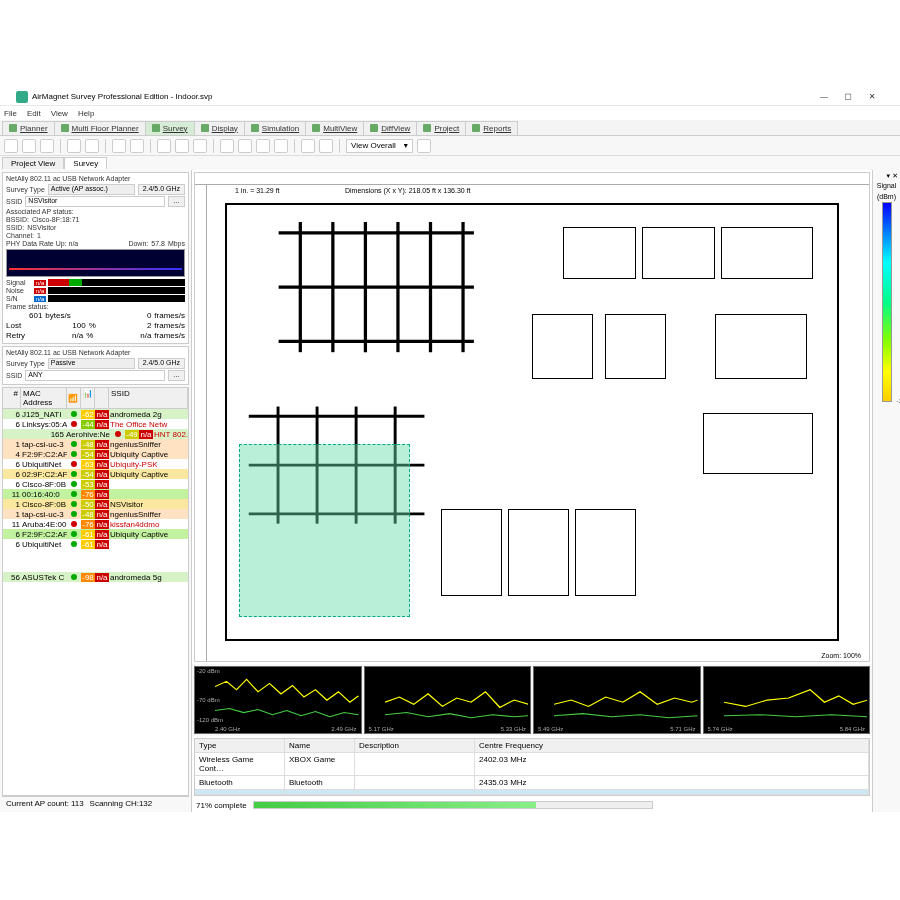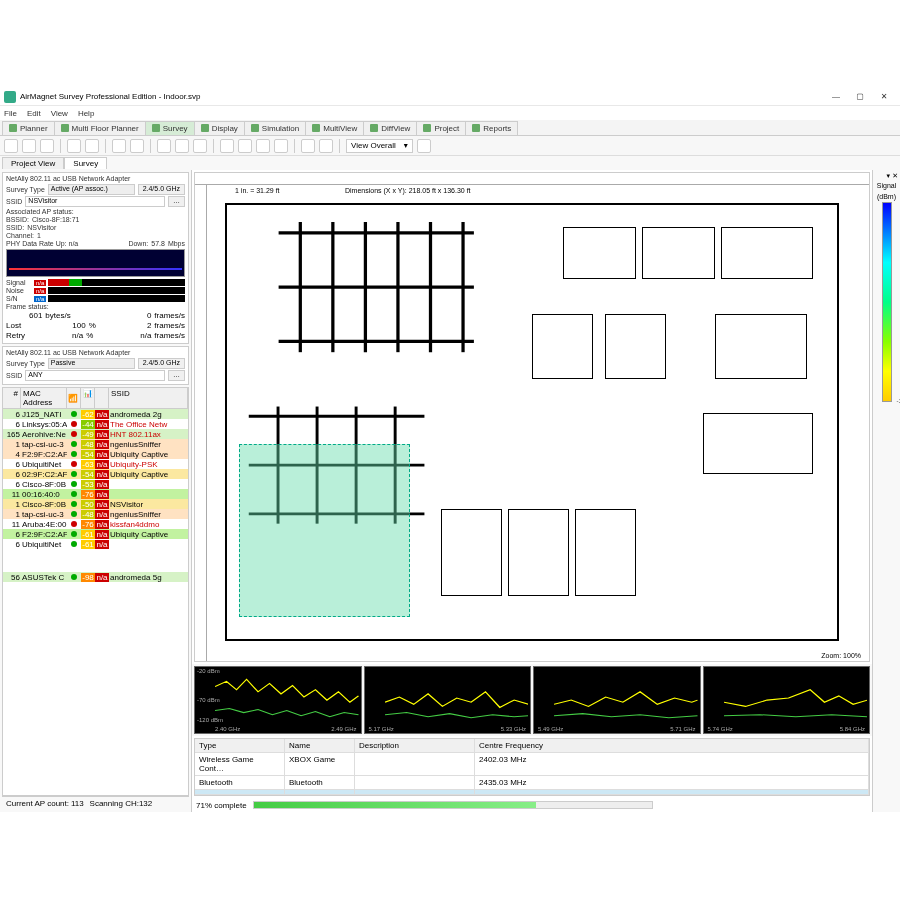--- a/index.html
+++ b/index.html
@@ -1,30 +1,30 @@
 <!DOCTYPE html>
 <html><head>
 <meta charset="utf-8">
 <style>
 * { margin:0; padding:0; box-sizing:border-box; font-family:"Segoe UI",Tahoma,sans-serif; font-size:8px; }
 body { background:#fff; width:900px; height:900px; overflow:hidden; }
 .canvas { position:absolute; top:88px; left:0; width:900px; height:724px; background:#fff; }
 
 
-.titlebar { height:18px; display:flex; align-items:center; padding:0 4px; background:#fff; border-bottom:1px solid #e8e8e8; }
+.titlebar { height:18px; display:flex; align-items:center; padding:0 16px; background:#fff; border-bottom:1px solid #e8e8e8; }
 .titlebar .ico { width:12px; height:12px; background:#3a8; border-radius:2px; margin-right:4px; }
 .titlebar .sp { flex:1; }
 .titlebar .wbtn { width:24px; height:18px; display:flex; align-items:center; justify-content:center; color:#333; }
 
 
 .menubar { height:14px; display:flex; align-items:center; padding:0 4px; gap:10px; color:#333; }
 
 
 .modtabs { height:16px; display:flex; align-items:center; padding:0 2px; gap:0; background:#f4f4f4; border-bottom:1px solid #ccc; }
-.modtab { padding:2px 6px; background:#f0f0f0; border:1px solid #ccc; border-bottom:none; margin-right:-1px; display:flex; align-items:center; gap:3px; color:#333; cursor:pointer; }
+.modtab { padding:2px 6px; background:#f0f0f0; border:1px solid #ccc; border-bottom:none; margin-right:-1px; display:flex; align-items:center; gap:3px; color:#333; cursor:pointer;text-decoration:underline; }
 .modtab.active { background:#d6ecd6; }
 .modico { width:8px; height:8px; background:#6a6; border-radius:1px; display:inline-block; }
 
 
 .toolbar { height:20px; display:flex; align-items:center; padding:0 4px; gap:4px; background:#f7f7f7; border-bottom:1px solid #ddd; }
 .tbtn { width:14px; height:14px; background:#fff; border:1px solid #ccc; border-radius:2px; cursor:pointer; }
 .tsep { width:1px; height:14px; background:#ccc; margin:0 2px; }
 .tdrop { height:14px; padding:0 4px; border:1px solid #ccc; background:#fff; display:flex; align-items:center; gap:8px; cursor:pointer; }
 
 
@@ -328,21 +328,21 @@
             <div class="macrow" style="background: rgb(255, 255, 255);">
               <div class="c0">6</div>
               <div class="c1">Linksys:05:A</div>
               <div class="c2">
                 <span class="dot r"></span>
               </div>
               <div class="c3" style="background:#8c0">-44</div>
               <div class="c4" style="background:#c00;color:#fff;text-align:center">n/a</div>
               <div class="c5" style="color:#c00">The Office Netw</div>
             </div>
-            <div class="macrow" style="background: rgb(214, 242, 198);">
+            <div class="macrow" style="background: rgb(214, 242, 198); padding-left: 44px;">
               <div class="c0">165</div>
               <div class="c1">Aerohive:Ne</div>
               <div class="c2">
                 <span class="dot r"></span>
               </div>
               <div class="c3" style="background:#cc0">-49</div>
               <div class="c4" style="background:#c00;color:#fff;text-align:center">n/a</div>
               <div class="c5" style="color:#c00">HNT 802.11ax</div>
             </div>
             <div class="macrow" style="background: rgb(255, 226, 194);">

